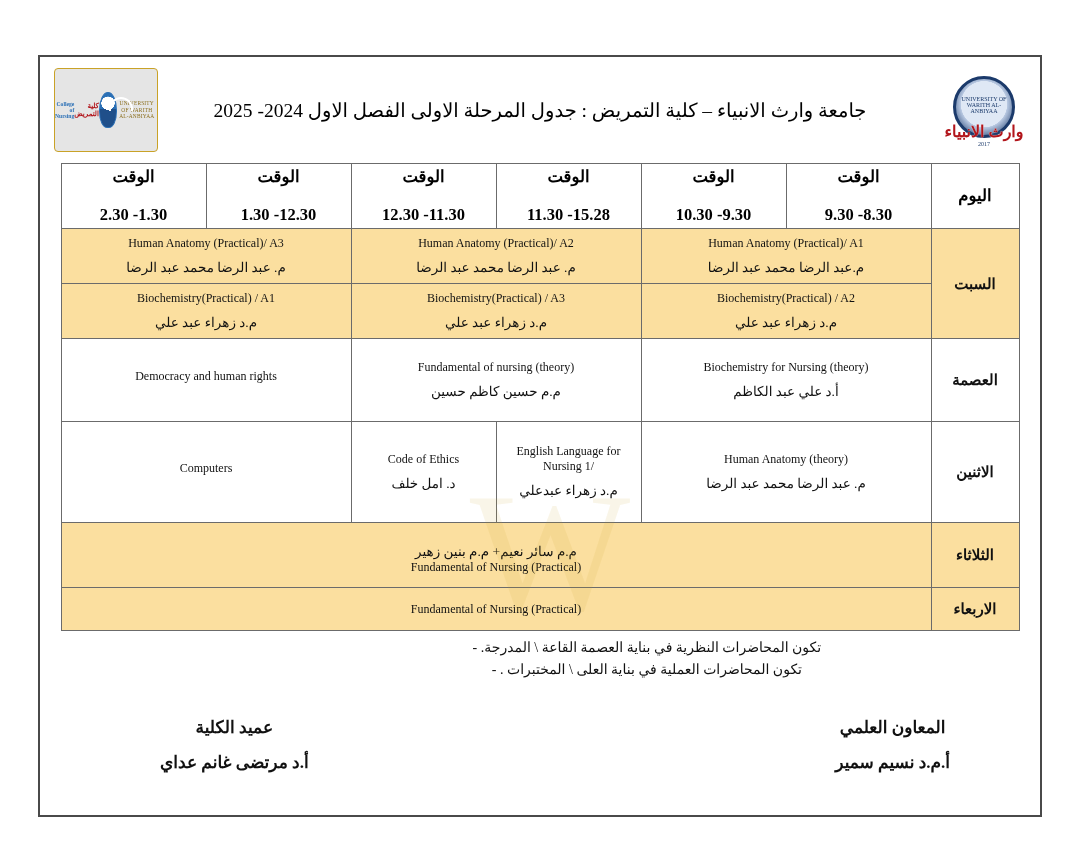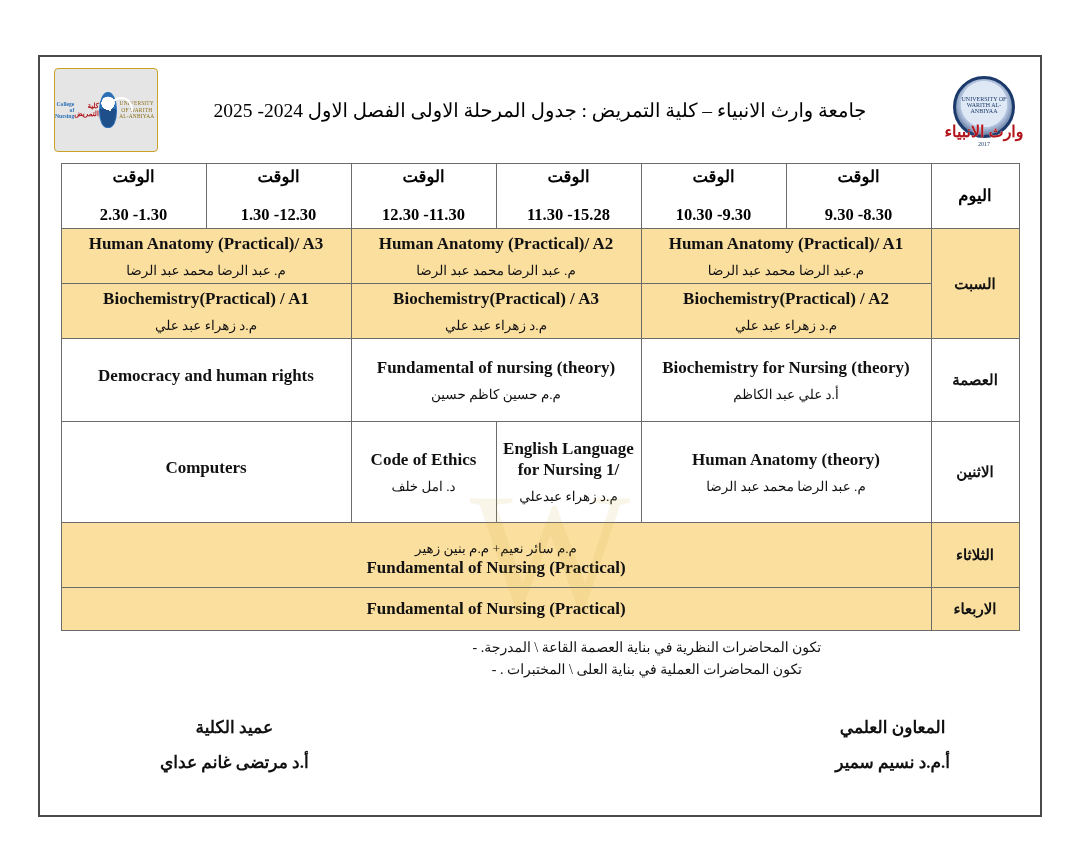--- a/index.html
+++ b/index.html
@@ -181,22 +181,22 @@
   }
   th.hdr-time .lbl { display: block; margin-bottom: 18px; }
   th.hdr-time .rng { display: block; direction: ltr; }
   td.day {
     font-weight: bold;
     font-size: 15px;
     direction: rtl;
     width: 88px;
   }
   .cell-en {
-    font-weight: bold;
-    font-size: 17px;
+    font-weight: normal;
+    font-size: 12px;
     direction: ltr;
     color: #111;
     line-height: 1.25;
   }
   .cell-ar {
     font-size: 13.5px;
     direction: rtl;
     color: #111;
     margin-top: 8px;
     line-height: 1.3;

